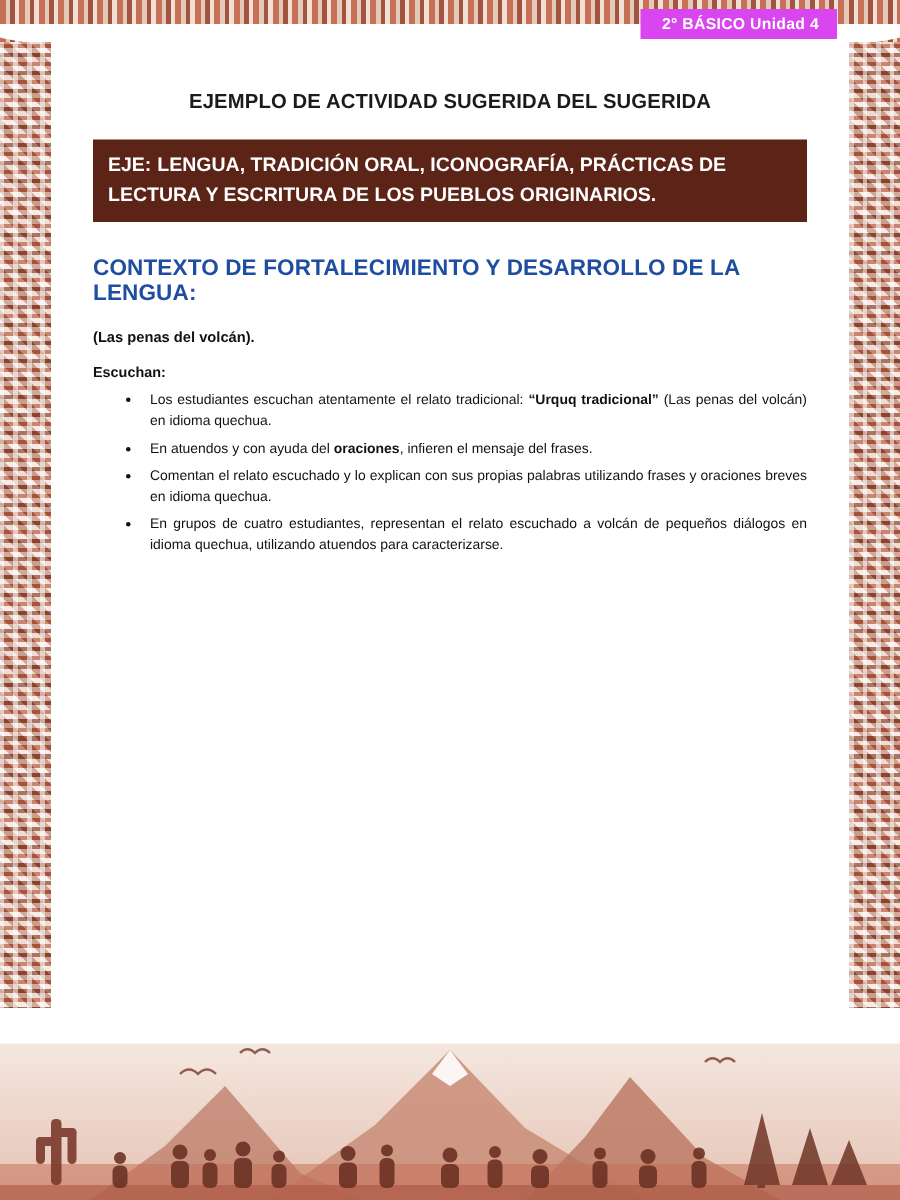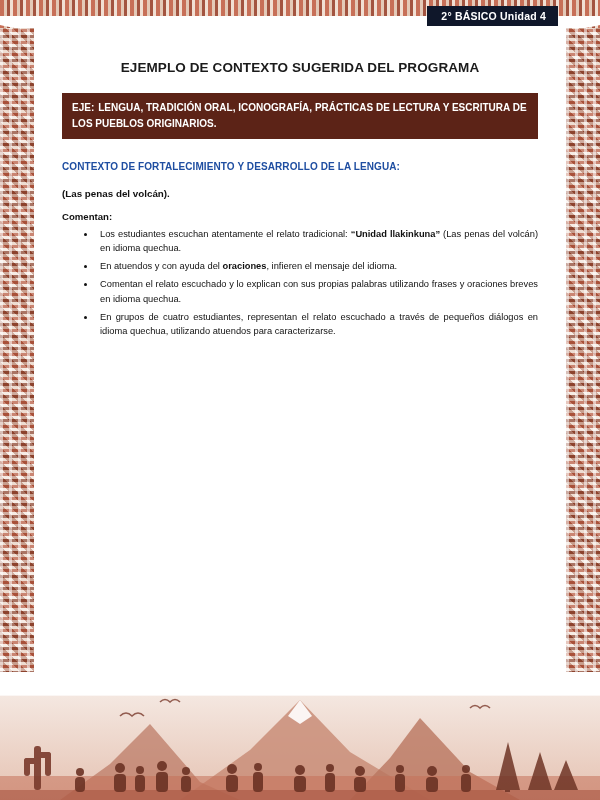--- a/index.html
+++ b/index.html
@@ -88,21 +88,21 @@
     background: linear-gradient(180deg, #ffffff 0%, #ffffff 18%, #f4e7e0 19%, #e5c2b2 100%);
     overflow: hidden;
   }
   .bottom-art svg { display: block; width: 100%; height: 100%; }
 
   
   .unit-tag {
     position: absolute;
     top: 6px;
     right: 42px;
-    background: #0f172a;
+    background: #d946ef;
     color: #ffffff;
     font-size: 10.5px;
     font-weight: bold;
     padding: 4px 12px 4px 14px;
     letter-spacing: .2px;
     z-index: 5;
   }
 
   
   .content {
@@ -118,31 +118,31 @@
     font-size: 13.5px;
     font-weight: bold;
     color: #1b1b1b;
     letter-spacing: .1px;
     margin: 0 0 18px 0;
   }
 
   .eje-box {
     background: #5c2317;
     color: #ffffff;
-    font-size: 10px;
+    font-size: 13px;
     font-weight: bold;
     line-height: 1.55;
     padding: 7px 10px 8px 10px;
     margin-bottom: 22px;
   }
   .eje-label { margin-right: 4px; }
 
   .section-title {
     color: #1f4ea1;
-    font-size: 10px;
+    font-size: 15px;
     font-weight: bold;
     margin: 0 0 16px 0;
     letter-spacing: .1px;
   }
 
   .act-line {
     font-size: 9.8px;
     line-height: 1.5;
     margin-bottom: 3px;
   }
@@ -190,44 +190,44 @@
 
   <div class="side side-left"></div>
   <div class="side side-right"></div>
   <div class="side-inner side-inner-left"></div>
   <div class="side-inner side-inner-right"></div>
 
   <div class="unit-tag">2° BÁSICO Unidad 4</div>
 
   <div class="content">
 
-    <h1 class="doc-title">EJEMPLO DE CONTEXTO SUGERIDA DEL PROGRAMA</h1>
+    <h1 class="doc-title">EJEMPLO DE ACTIVIDAD SUGERIDA DEL SUGERIDA</h1>
 
     <div class="eje-box">
       <span class="eje-label">EJE:</span><span>LENGUA, TRADICIÓN ORAL, ICONOGRAFÍA, PRÁCTICAS DE LECTURA Y ESCRITURA DE LOS PUEBLOS ORIGINARIOS.</span>
     </div>
 
     <h2 class="section-title">CONTEXTO DE FORTALECIMIENTO Y DESARROLLO DE LA LENGUA:</h2>
 
     <p class="act-line2">(Las penas del volcán).</p>
 
-    <p class="examples-label">Comentan:</p>
+    <p class="examples-label">Escuchan:</p>
 
     <ul class="examples">
       <li>
-        <span>Los estudiantes escuchan atentamente el relato tradicional: </span><span class="b">“Unidad llakinkuna”</span><span> (Las penas del volcán) en idioma quechua.</span>
-      </li>
-      <li>
-        <span>En atuendos y con ayuda del </span><span class="b">oraciones</span><span>, infieren el mensaje del idioma.</span>
+        <span>Los estudiantes escuchan atentamente el relato tradicional: </span><span class="b">“Urquq tradicional”</span><span> (Las penas del volcán) en idioma quechua.</span>
+      </li>
+      <li>
+        <span>En atuendos y con ayuda del </span><span class="b">oraciones</span><span>, infieren el mensaje del frases.</span>
       </li>
       <li>
         <span>Comentan el relato escuchado y lo explican con sus propias palabras utilizando frases y oraciones breves en idioma quechua.</span><span class="b"></span><span></span>
       </li>
       <li>
-        <span>En grupos de cuatro estudiantes, representan el relato escuchado a través de pequeños diálogos en idioma quechua, utilizando atuendos para caracterizarse.</span><span class="b"></span><span></span>
+        <span>En grupos de cuatro estudiantes, representan el relato escuchado a volcán de pequeños diálogos en idioma quechua, utilizando atuendos para caracterizarse.</span><span class="b"></span><span></span>
       </li>
     </ul>
   </div>
 
   <div class="bottom-art">
     <svg viewBox="0 0 600 128" preserveAspectRatio="none" aria-hidden="true">
 
       <polygon points="300,28 350,80 430,128 180,128 250,78" fill="#c98d78" opacity="0.85"></polygon>
       <polygon points="300,28 312,44 300,52 288,44" fill="#ffffff" opacity="0.9"></polygon>
       <polygon points="420,46 470,100 520,128 350,128 390,86" fill="#b9755f" opacity="0.8"></polygon>

